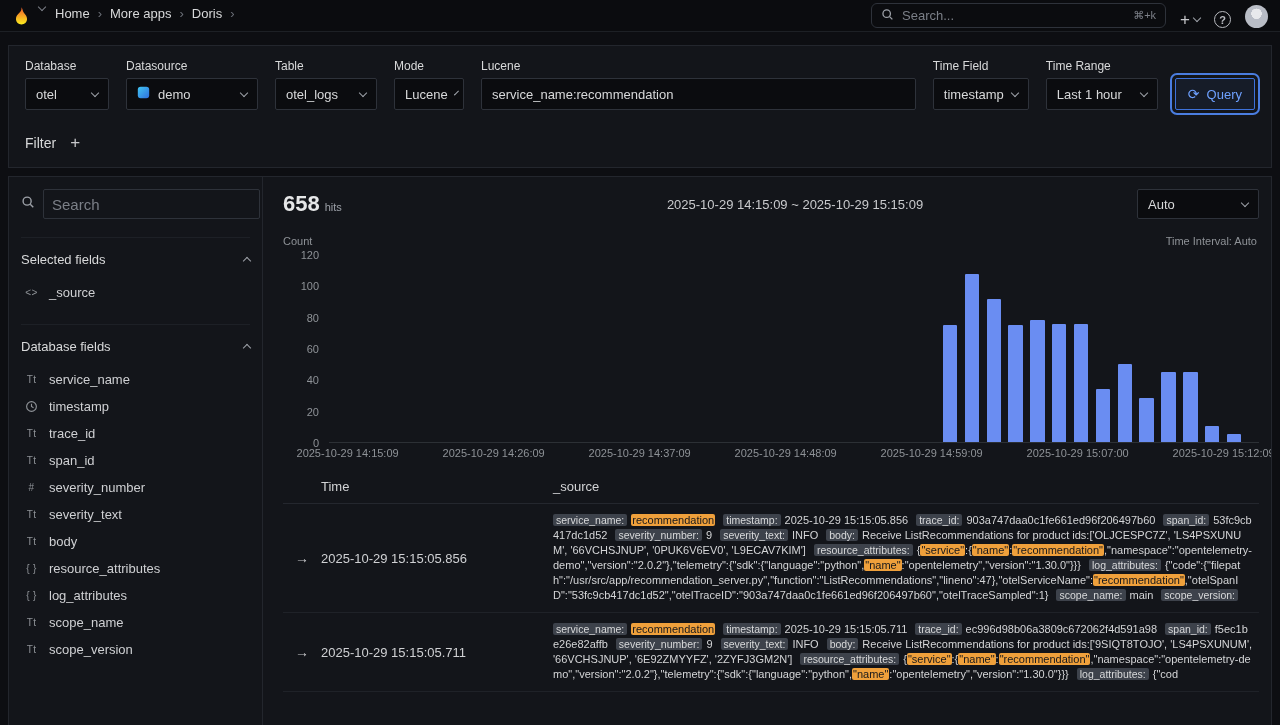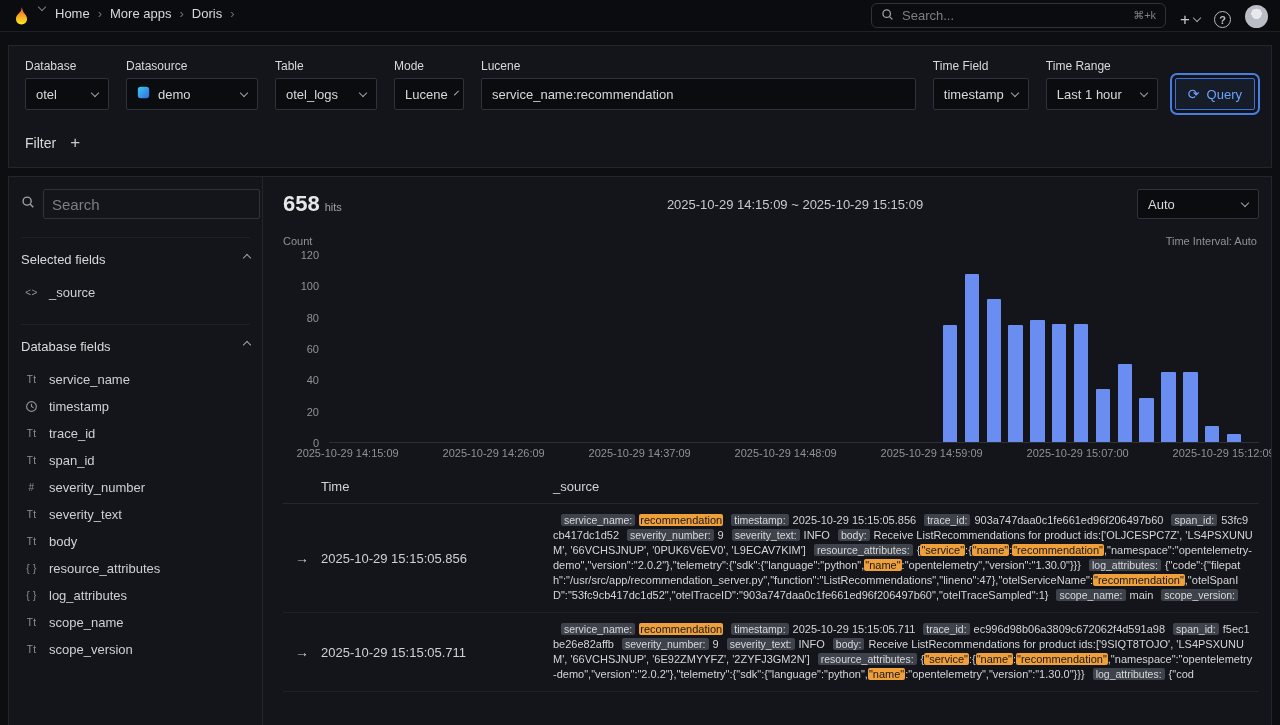--- a/index.html
+++ b/index.html
@@ -64,21 +64,21 @@
   .content{flex:1;min-height:0;margin:8px 8px 0;background:var(--panel);
     border:1px solid var(--border);border-bottom:none;display:flex;overflow:hidden}
 
   
   .sidebar{width:254px;flex:0 0 auto;border-right:1px solid var(--border);padding:12px 12px 0;overflow:hidden}
   .sb-search{display:flex;align-items:center;gap:8px}
   .sb-input{flex:1;height:30px;background:transparent;border:1px solid var(--input-border);border-radius:2px;
     color:var(--text);font-size:15px;padding:0 8px;font-family:"Liberation Sans",sans-serif}
   .sb-input::placeholder{color:var(--faint)}
   .sb-section{margin-top:18px;border-top:1px solid #1d2026;padding-top:14px}
-  .sb-head{display:flex;justify-content:space-between;margin-bottom:12px;cursor:pointer}
+  .sb-head{display:flex;align-items:center;justify-content:space-between;margin-bottom:12px;cursor:pointer}
   .sb-head .t{font-size:13px;font-weight:500;color:var(--text)}
   .sb-item{display:flex;align-items:center;gap:9px;height:27px;cursor:pointer;border-radius:2px;padding:0 2px}
   .fi{width:17px;display:inline-flex;justify-content:center;color:#8e9297;flex:0 0 auto}
   .fi-txt{font-size:10px;color:#8e9297;letter-spacing:.3px}
   .sb-item .nm{font-size:13px;color:#cfd0d3}
 
   
   .main{flex:1;min-width:0;padding:12px 12px 16px 20px;display:flex;flex-direction:column;overflow:hidden}
   .results-head{display:flex;align-items:center;flex:0 0 auto}
   .hits{width:170px;display:flex;align-items:baseline;gap:5px}
@@ -104,21 +104,21 @@
   .lt-head{display:flex;align-items:center;height:34px;border-bottom:1px solid #24272e;flex:0 0 auto}
   .c-arrow{width:38px;flex:0 0 auto;text-align:center}
   .c-time{width:232px;flex:0 0 auto;font-size:13px;color:#d2d3d5}
   .c-src{flex:1;min-width:0;font-size:13px;color:#d2d3d5}
   .lt-row{display:flex;align-items:center;border-bottom:1px solid #1f2228;padding:9px 0}
   .lt-row .arrow{color:#c7c8cb;font-size:14px;cursor:pointer}
   .lt-row .c-time{font-size:13px;color:#cfd0d3}
   .src{flex:1;min-width:0;font-size:11px;line-height:15px;color:#d4d5d7;word-break:break-all;padding-right:6px}
   .tk-k{background:#3d424b;color:#d8d9da;border-radius:2px;padding:0 3px;margin:0 4px 0 8px;
     font-size:10.5px;white-space:nowrap}
-  .src .tk-k:first-child{margin-left:8px}
+  .src .tk-k:first-child{margin-left:0}
   .tk-h{background:#efa03b;color:#17181c;border-radius:2px;padding:0 1px}
 </style>
 </head>
 <body>
 
 <div id="app">
 
   <header class="topnav">
     <div class="nav-left">
       <span class="glogo">

